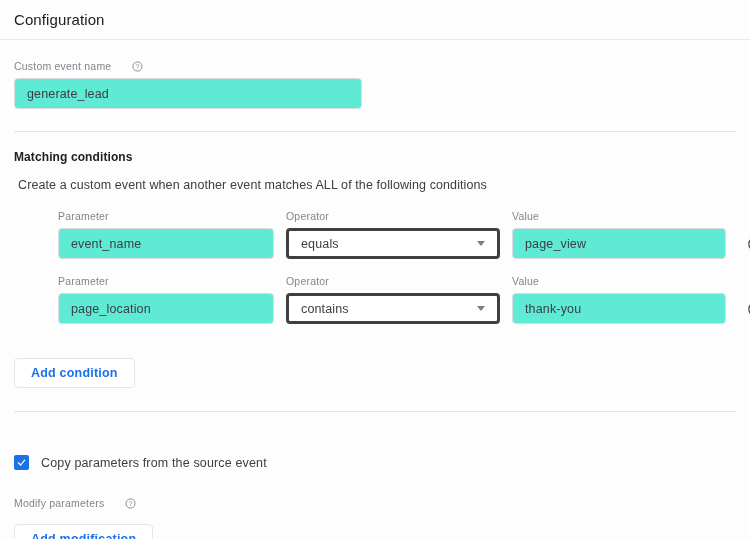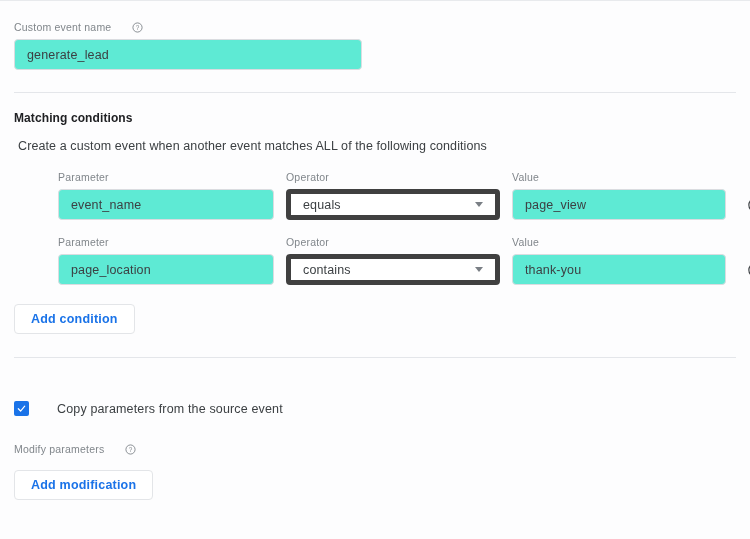--- a/index.html
+++ b/index.html
@@ -95,21 +95,21 @@
     display: flex;
     align-items: center;
     padding: 0 12px;
     box-sizing: border-box;
     font-size: 12.5px;
     color: #3c4043;
     letter-spacing: .15px;
   }
   .select-input {
     height: 31px;
-    border: 5px solid #404040;
+    border: 3px solid #404040;
     border-radius: 4px;
     background: #ffffff;
     display: flex;
     align-items: center;
     justify-content: space-between;
     padding: 0 10px 0 12px;
     box-sizing: border-box;
     font-size: 12.5px;
     color: #3c4043;
     letter-spacing: .15px;
@@ -183,28 +183,30 @@
     display: flex;
     align-items: center;
     justify-content: center;
     cursor: pointer;
   }
   .checkbox svg { display: block; }
   .checkbox-label {
     font-size: 12.5px;
     color: #3c4043;
     letter-spacing: .15px;
-    margin-left: 16px;
   }
 </style>
 </head>
 <body>
 
 <div class="page">
 
+  <div class="panel-header">
+    <span class="panel-title">Configuration</span>
+  </div>
   <div class="header-rule"></div>
 
   <div class="section" style="padding-top:20px; padding-bottom:22px;">
     <div class="field-label">
       <span>Custom event name</span>
       <span class="help-icon">
         <svg width="11" height="11" viewBox="0 0 24 24">
           <circle cx="12" cy="12" r="10" fill="none" stroke="#80868b" stroke-width="2"></circle>
           <text x="12" y="17" font-size="14" font-family="Liberation Sans, sans-serif" fill="#80868b" text-anchor="middle">?</text>
         </svg>
@@ -274,21 +276,21 @@
       <div class="col-remove">
         <span class="remove-btn">
           <svg width="18" height="18" viewBox="0 0 24 24">
             <circle cx="12" cy="12" r="9.5" fill="none" stroke="#3c4043" stroke-width="1.6"></circle>
             <path d="M8.8 8.8 L15.2 15.2 M15.2 8.8 L8.8 15.2" stroke="#3c4043" stroke-width="1.6" stroke-linecap="round"></path>
           </svg>
         </span>
       </div>
     </div>
 
-    <div style="margin-top:19px; padding-bottom:23px;">
+    <div style="margin-top:34px; padding-bottom:23px;">
       <button class="outline-button">Add condition</button>
     </div>
   </div>
 
   <div class="section-rule"></div>
 
   <div class="section" style="padding-top:18px;">
 
     <div class="checkbox-row" style="margin-top:25px;">
       <span class="checkbox">

